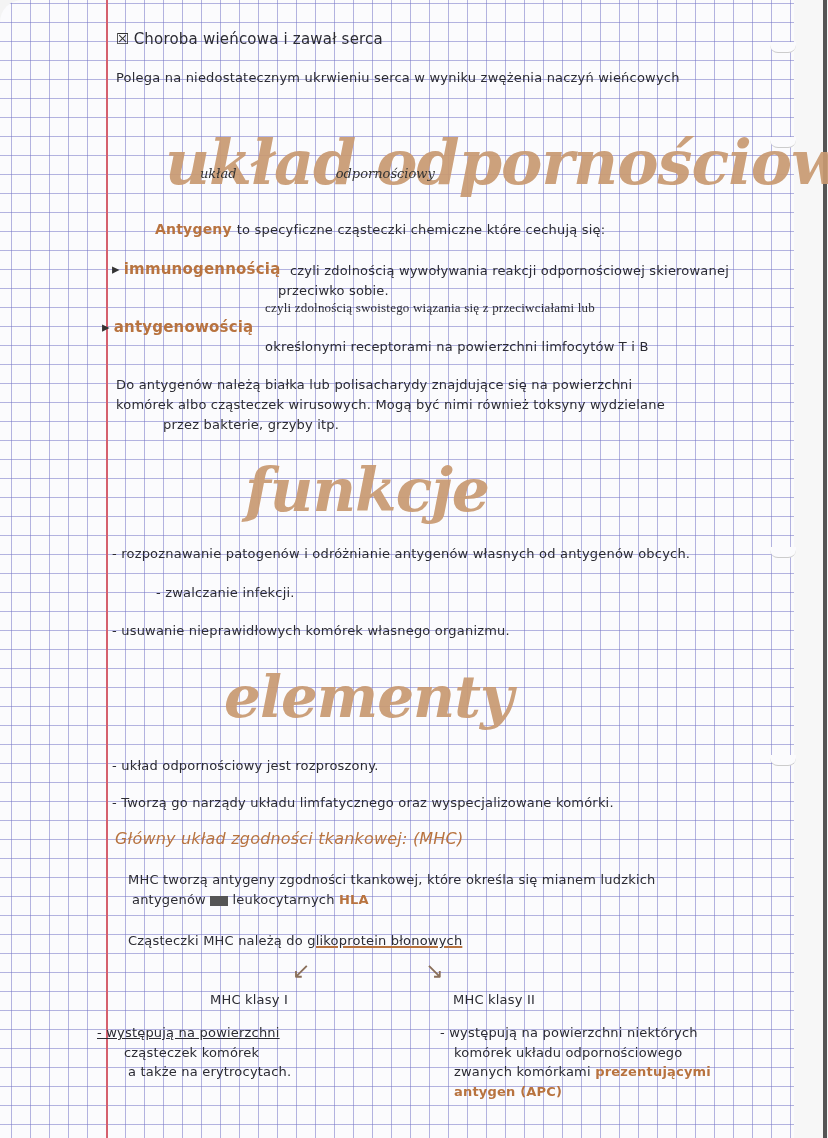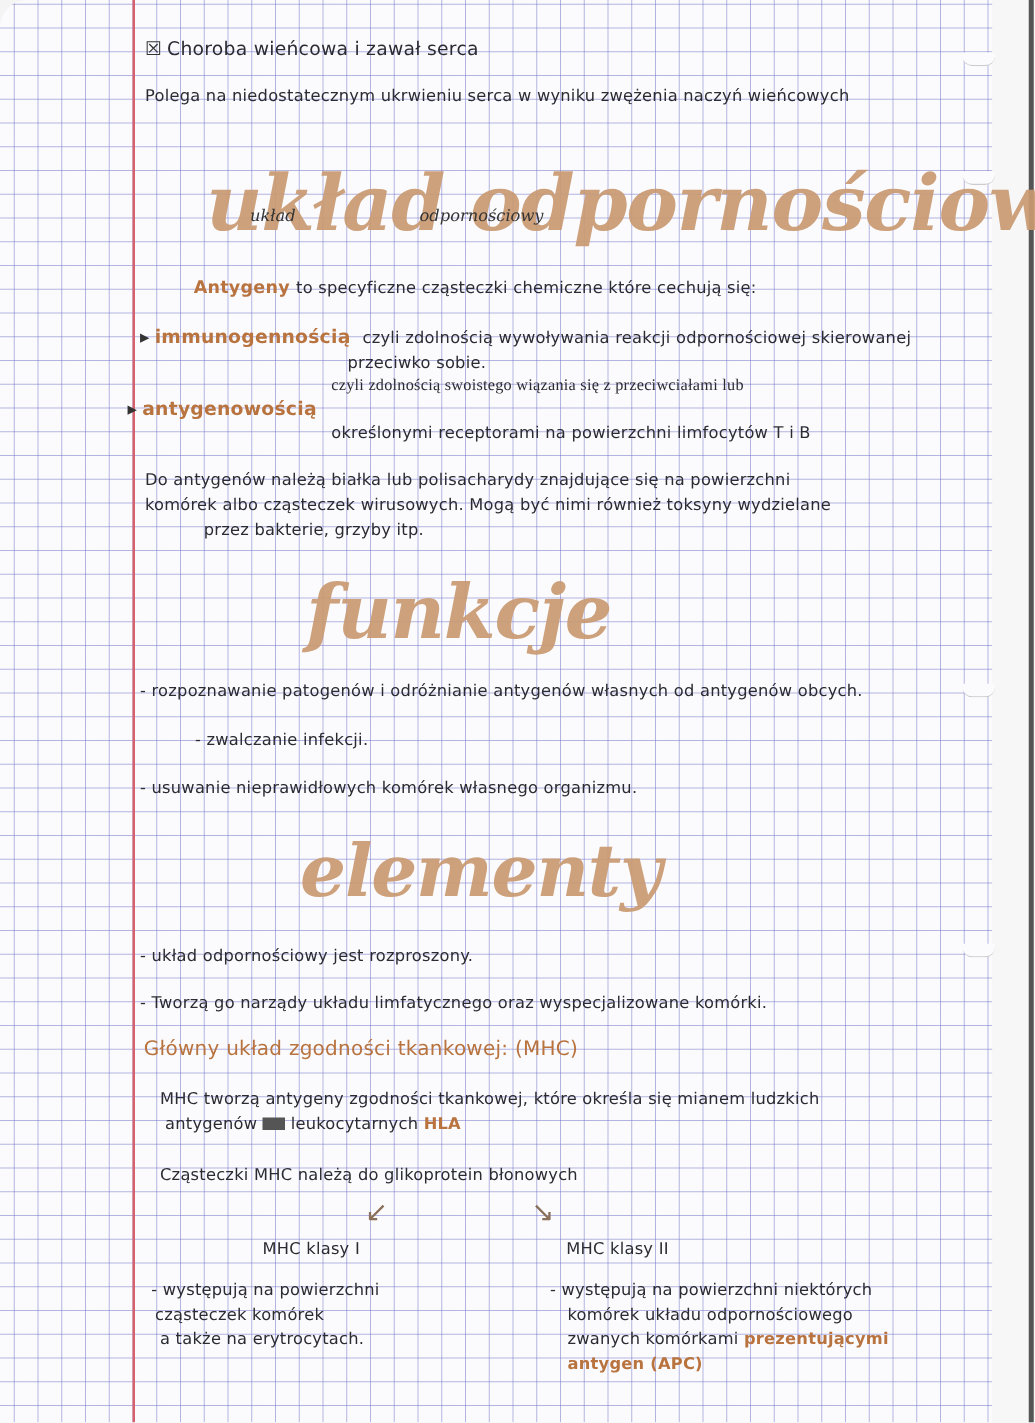--- a/index.html
+++ b/index.html
@@ -24,21 +24,21 @@
   .hole { position:absolute; left:770px; width:26px; height:10px; background:#fbfbfd; border-bottom:1px solid #ccc; border-radius:0 0 8px 8px; }
 
   .t { position:absolute; color:#2b2b33; font-size:15px; white-space:nowrap; letter-spacing:0.2px; }
   .small { font-size:13px; }
   .accent { color:#b8733f; font-weight:bold; }
   .big {
     position:absolute; font-family:"DejaVu Serif", serif; font-style:italic; font-weight:bold;
     color:#c99a72; opacity:0.92; letter-spacing:-1px; white-space:nowrap;
   }
   .overlay-script { position:absolute; font-family:"DejaVu Serif", serif; font-style:italic; font-size:13px; color:#333; white-space:nowrap; }
-  .underline { text-decoration-color:#b8733f; text-decoration-thickness:2px; }
+  .underline { text-decoration:underline; text-decoration-color:#b8733f; text-decoration-thickness:2px; }
   .bullet { color:#333; margin-right:4px; }
   .arrow { position:absolute; color:#8a6f5a; font-size:22px; }
 </style>
 </head>
 <body>
 
 <div class="page"></div>
 <div class="right-edge"></div>
 <div class="edge-line"></div>
 <div class="margin-line"></div>
@@ -74,46 +74,46 @@
 
 <div class="t small" style="left:116px; top:377px;">Do antygenów należą białka lub polisacharydy znajdujące się na powierzchni</div>
 <div class="t small" style="left:116px; top:397px;">komórek albo cząsteczek wirusowych. Mogą być nimi również toksyny wydzielane</div>
 <div class="t small" style="left:116px; top:417px;margin-left:47px;">przez bakterie, grzyby itp.</div>
 
 <div class="big" style="left:245px; top:455px; font-size:60px;">funkcje</div>
 <div class="t small" style="left:112px; top:546px;">- rozpoznawanie patogenów i odróżnianie antygenów własnych od antygenów obcych.</div>
 <div class="t small" style="left:112px; top:585px;margin-left:44px;">- zwalczanie infekcji.</div>
 <div class="t small" style="left:112px; top:623px;">- usuwanie nieprawidłowych komórek własnego organizmu.</div>
 
-<div class="big" style="left:240px; top:663px; font-size:58px;text-align:right;">elementy</div>
+<div class="big" style="left:224px; top:663px; font-size:58px;text-align:right;">elementy</div>
 <div class="t small" style="left:112px; top:758px;">- układ odpornościowy jest rozproszony.</div>
 <div class="t small" style="left:112px; top:795px;">- Tworzą go narządy układu limfatycznego oraz wyspecjalizowane komórki.</div>
 
-<div class="t accent" style="left:115px; top:829px; font-weight:normal; font-size:16px;">Główny układ zgodności tkankowej: (MHC)</div>
+<div class="t accent" style="left:115px; top:829px; font-weight:normal; font-size:16px;font-style:italic;">Główny układ zgodności tkankowej: (MHC)</div>
 
 <div class="t small" style="left:128px; top:872px;">MHC tworzą antygeny zgodności tkankowej, które określa się mianem ludzkich</div>
 <div class="t small" style="left:132px; top:892px;">
   <span>antygenów</span>
   <span style="display:inline-block; width:18px; height:10px; background:#555; vertical-align:middle;"></span>
   <span>leukocytarnych</span>
   <span class="accent">HLA</span>
 </div>
 
 <div class="t small" style="left:128px; top:933px;">
   <span>Cząsteczki MHC należą do</span>
   <span class="underline">glikoprotein błonowych</span>
 </div>
 
 <div class="arrow" style="left:292px; top:958px;">↙</div>
 <div class="arrow" style="left:425px; top:958px;">↘</div>
 
 <div class="t small" style="left:210px; top:992px;">MHC klasy I</div>
 <div class="t small" style="left:453px; top:992px;">MHC klasy II</div>
 
-<div class="t small" style="left:121px; top:1025px;">- występują na powierzchni</div>
+<div class="t small" style="left:97px; top:1025px;text-decoration:underline;">- występują na powierzchni</div>
 <div class="t small" style="left:124px; top:1045px;">cząsteczek komórek</div>
 <div class="t small" style="left:128px; top:1064px;">a także na erytrocytach.</div>
 
 <div class="t small" style="left:440px; top:1025px;">- występują na powierzchni niektórych</div>
 <div class="t small" style="left:454px; top:1045px;">komórek układu odpornościowego</div>
 <div class="t small" style="left:454px; top:1064px;">
   <span>zwanych komórkami</span>
   <span class="accent">prezentującymi</span>
 </div>
 <div class="t small accent" style="left:454px; top:1084px;">antygen (APC)</div>

